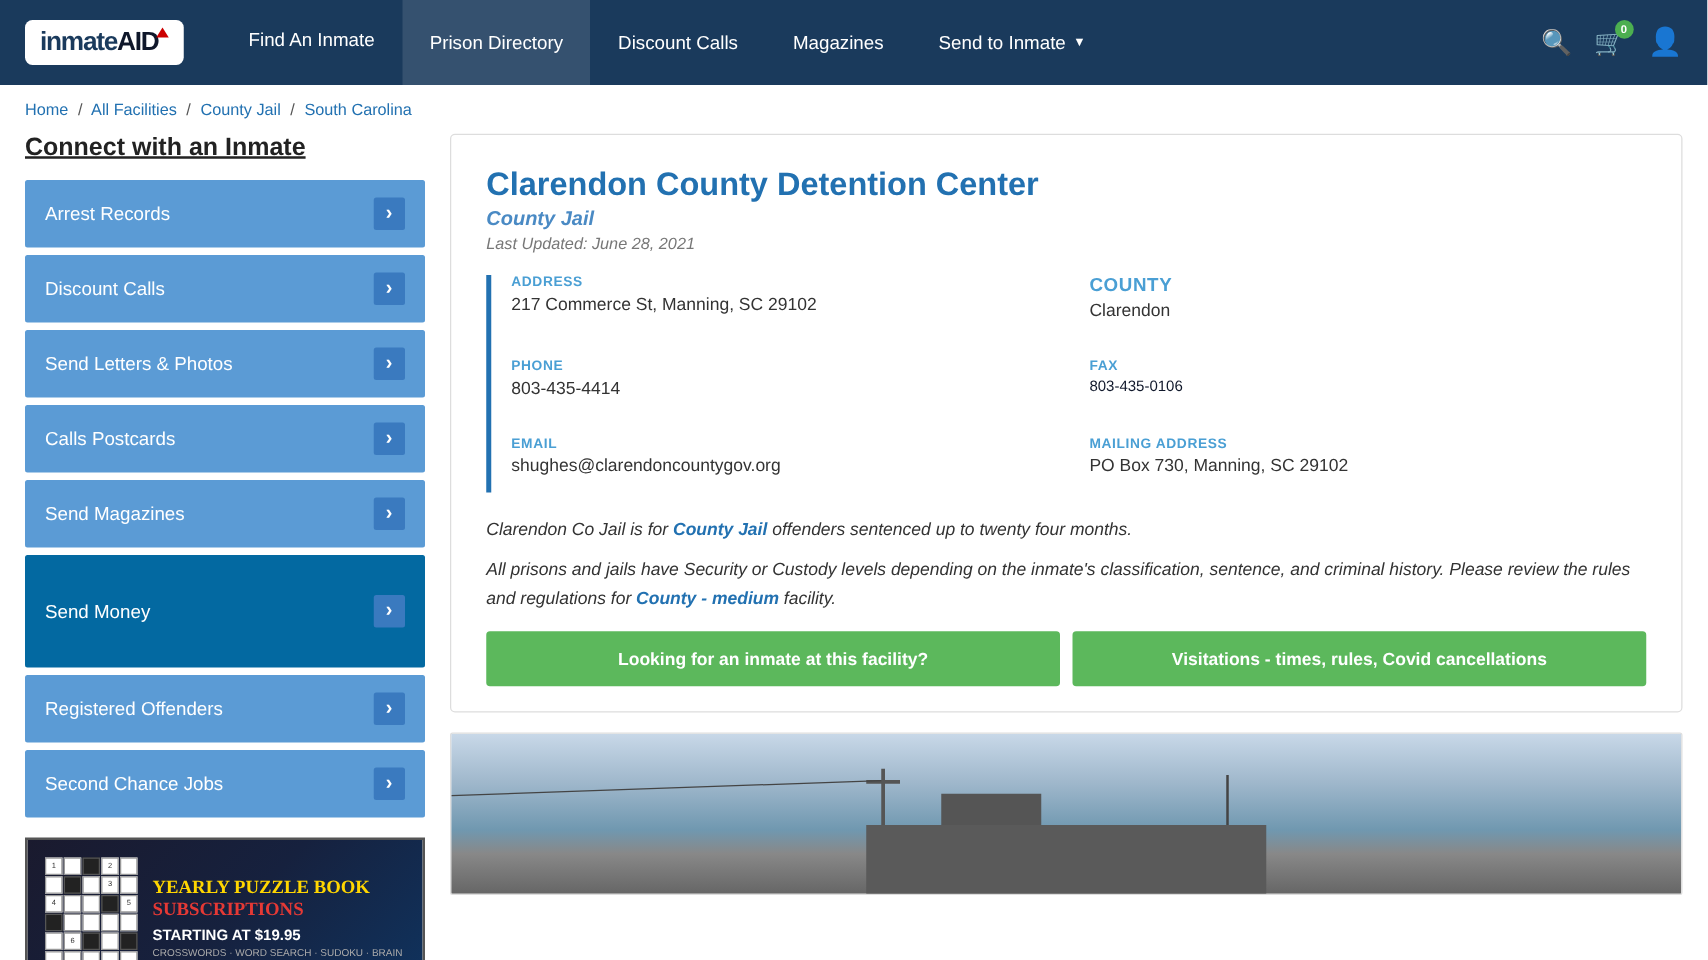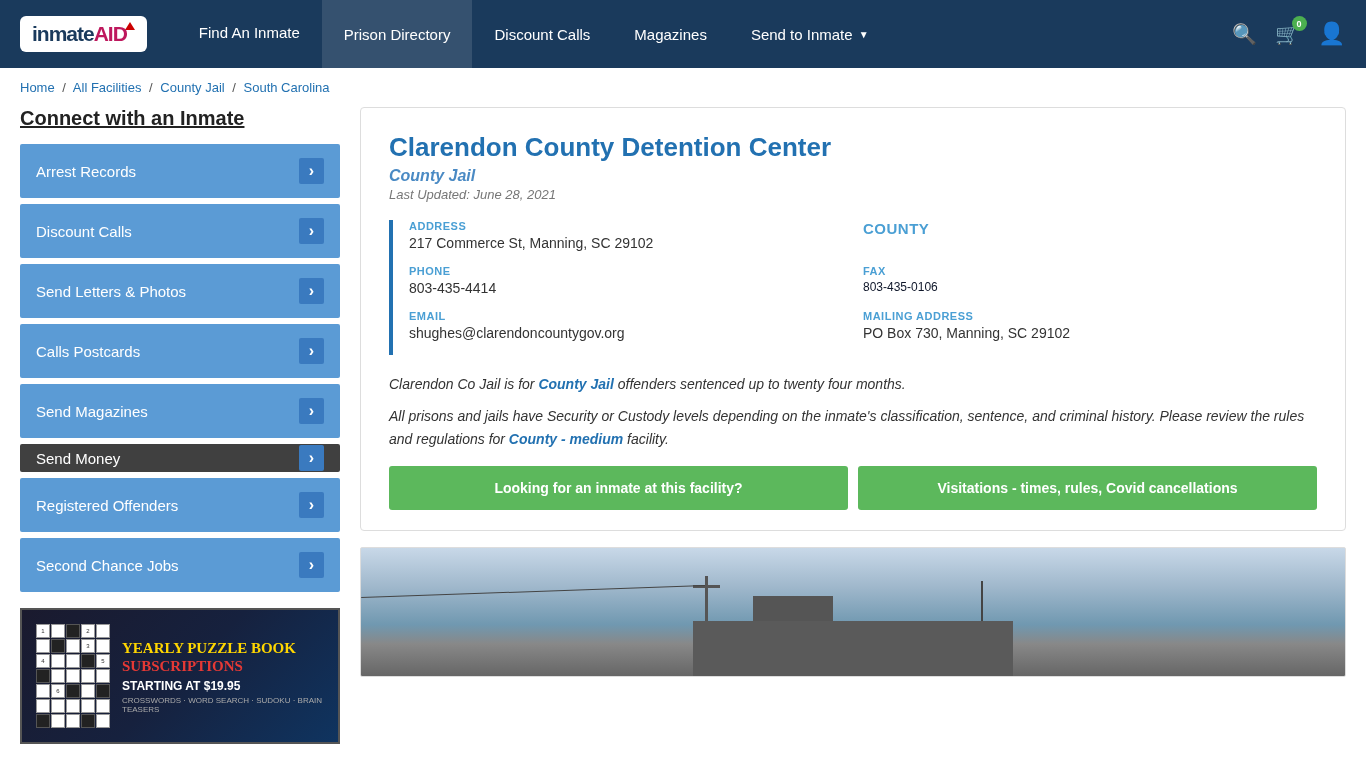--- a/index.html
+++ b/index.html
@@ -5,21 +5,21 @@
     * { margin: 0; padding: 0; box-sizing: border-box; }
     body { font-family: Arial, sans-serif; font-size: 14px; color: #333; background: #fff; }
   </style>
 </head>
 <body>
 
 <nav style="background:#1a3a5c;display:flex;align-items:center;padding:0 20px;height:68px;gap:0;">
   <div style="margin-right:30px;cursor:pointer;">
     <div style="background:#fff;border-radius:6px;padding:6px 12px;display:flex;align-items:center;">
       <span style="font-size:21px;font-weight:900;color:#1a3a5c;letter-spacing:-1px;">inmate</span>
-      <span style="font-size:21px;font-weight:900;color:#be185d;letter-spacing:-1px;">AID</span>
+      <span style="font-size:21px;font-weight:900;color:#0f172a;letter-spacing:-1px;">AID</span>
       <span style="display:inline-block;width:0;height:0;border-left:5px solid transparent;border-right:5px solid transparent;border-bottom:8px solid #cc0000;position:relative;top:-8px;margin-left:-2px;"></span>
     </div>
   </div>
 
   <div style="display:flex;align-items:center;flex:1;">
     <a style="color:#fff;text-decoration:none;font-size:15px;font-weight:500;padding:0 22px;height:68px;display:flex;align-items:center;cursor:pointer;white-space:nowrap;border-bottom:3px solid transparent;">
       <span>Find An Inmate</span>
     </a>
     <a style="color:#fff;text-decoration:none;font-size:15px;font-weight:500;padding:0 22px;height:68px;display:flex;align-items:center;cursor:pointer;white-space:nowrap;background:rgba(255,255,255,0.12);">
       <span>Prison Directory</span>
@@ -81,21 +81,21 @@
       <a href="#" style="background:#5b9bd5;color:#fff;display:flex;align-items:center;justify-content:space-between;padding:14px 16px;cursor:pointer;border-radius:2px;font-size:15px;font-weight:500;text-decoration:none;">
         <span>Calls Postcards</span>
         <span style="background:#3a7abf;padding:4px 10px;border-radius:2px;font-size:16px;font-weight:bold;">›</span>
       </a>
 
       <a href="#" style="background:#5b9bd5;color:#fff;display:flex;align-items:center;justify-content:space-between;padding:14px 16px;cursor:pointer;border-radius:2px;font-size:15px;font-weight:500;text-decoration:none;">
         <span>Send Magazines</span>
         <span style="background:#3a7abf;padding:4px 10px;border-radius:2px;font-size:16px;font-weight:bold;">›</span>
       </a>
 
-      <a href="#" style="background:#404040;color:#fff;display:flex;align-items:center;justify-content:space-between;padding:1px 16px;cursor:pointer;border-radius:2px;font-size:15px;font-weight:500;text-decoration:none;">
+      <a href="#" style="background:#0369a1;color:#fff;display:flex;align-items:center;justify-content:space-between;padding:32px 16px;cursor:pointer;border-radius:2px;font-size:15px;font-weight:500;text-decoration:none;">
         <span>Send Money</span>
         <span style="background:#3a7abf;padding:4px 10px;border-radius:2px;font-size:16px;font-weight:bold;">›</span>
       </a>
 
       <a href="#" style="background:#5b9bd5;color:#fff;display:flex;align-items:center;justify-content:space-between;padding:14px 16px;cursor:pointer;border-radius:2px;font-size:15px;font-weight:500;text-decoration:none;">
         <span>Registered Offenders</span>
         <span style="background:#3a7abf;padding:4px 10px;border-radius:2px;font-size:16px;font-weight:bold;">›</span>
       </a>
 
       <a href="#" style="background:#5b9bd5;color:#fff;display:flex;align-items:center;justify-content:space-between;padding:14px 16px;cursor:pointer;border-radius:2px;font-size:15px;font-weight:500;text-decoration:none;">
@@ -163,27 +163,28 @@
   </div>
 
   <div style="flex:1;min-width:0;">
 
     <div style="border:1px solid #ddd;border-radius:4px;padding:24px 28px 20px;margin-bottom:16px;background:#fff;">
 
       <h1 style="font-size:26px;font-weight:bold;color:#2271b1;margin-bottom:4px;">Clarendon County Detention Center</h1>
       <div style="font-size:16px;color:#4a8ac4;font-style:italic;font-weight:600;margin-bottom:2px;">County Jail</div>
       <div style="font-size:13px;color:#777;font-style:italic;margin-bottom:18px;">Last Updated: June 28, 2021</div>
 
-      <div style="display:grid;grid-template-columns:1fr 1fr;gap:0;border-left:4px solid #2271b1;padding-left:16px;margin-bottom:18px;">
+      <div style="display:grid;grid-template-columns:1fr 1fr;gap:17px;border-left:4px solid #2271b1;padding-left:16px;margin-bottom:18px;">
         <div style="margin-bottom:14px;padding-right:20px;">
           <div style="font-size:11px;font-weight:bold;color:#4a9fd4;letter-spacing:0.5px;text-transform:uppercase;margin-bottom:3px;">ADDRESS</div>
           <div style="font-size:14px;color:#333;">217 Commerce St, Manning, SC 29102</div>
         </div>
         <div style="margin-bottom:14px;padding-right:20px;">
           <div style="font-size:15px;font-weight:bold;color:#4a9fd4;letter-spacing:0.5px;text-transform:uppercase;margin-bottom:3px;">COUNTY</div>
+          <div style="font-size:14px;color:#333;">Clarendon</div>
         </div>
         <div style="margin-bottom:14px;padding-right:20px;">
           <div style="font-size:11px;font-weight:bold;color:#4a9fd4;letter-spacing:0.5px;text-transform:uppercase;margin-bottom:3px;">PHONE</div>
           <div style="font-size:14px;color:#333;">803-435-4414</div>
         </div>
         <div style="margin-bottom:14px;padding-right:20px;">
           <div style="font-size:11px;font-weight:bold;color:#4a9fd4;letter-spacing:0.5px;text-transform:uppercase;margin-bottom:3px;">FAX</div>
           <div style="font-size:12px;color:#0f172a;">803-435-0106</div>
         </div>
         <div style="margin-bottom:14px;padding-right:20px;">

